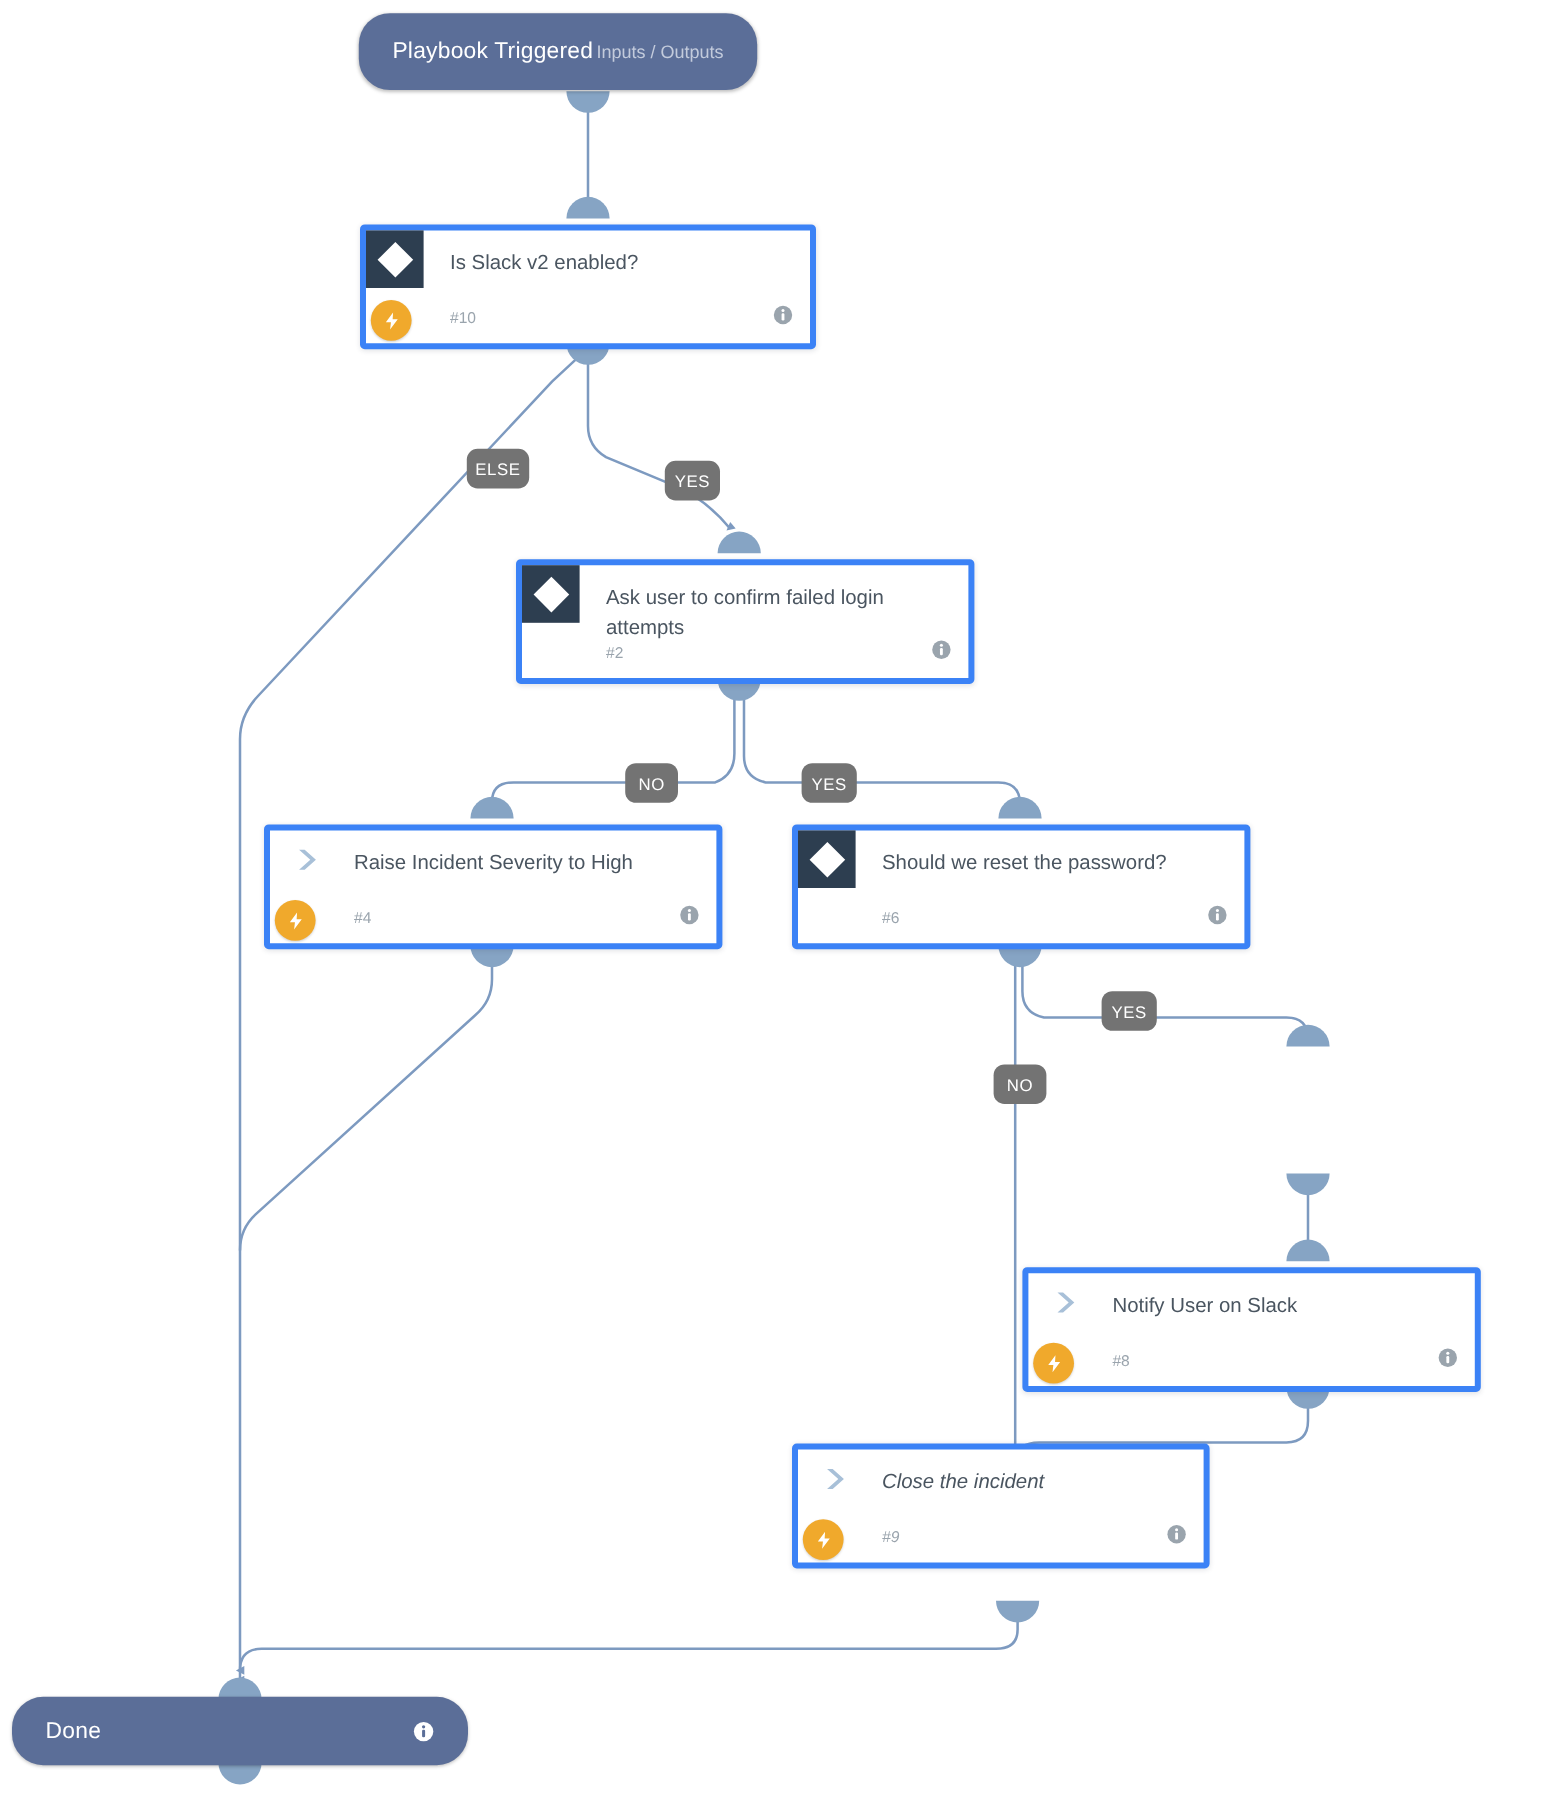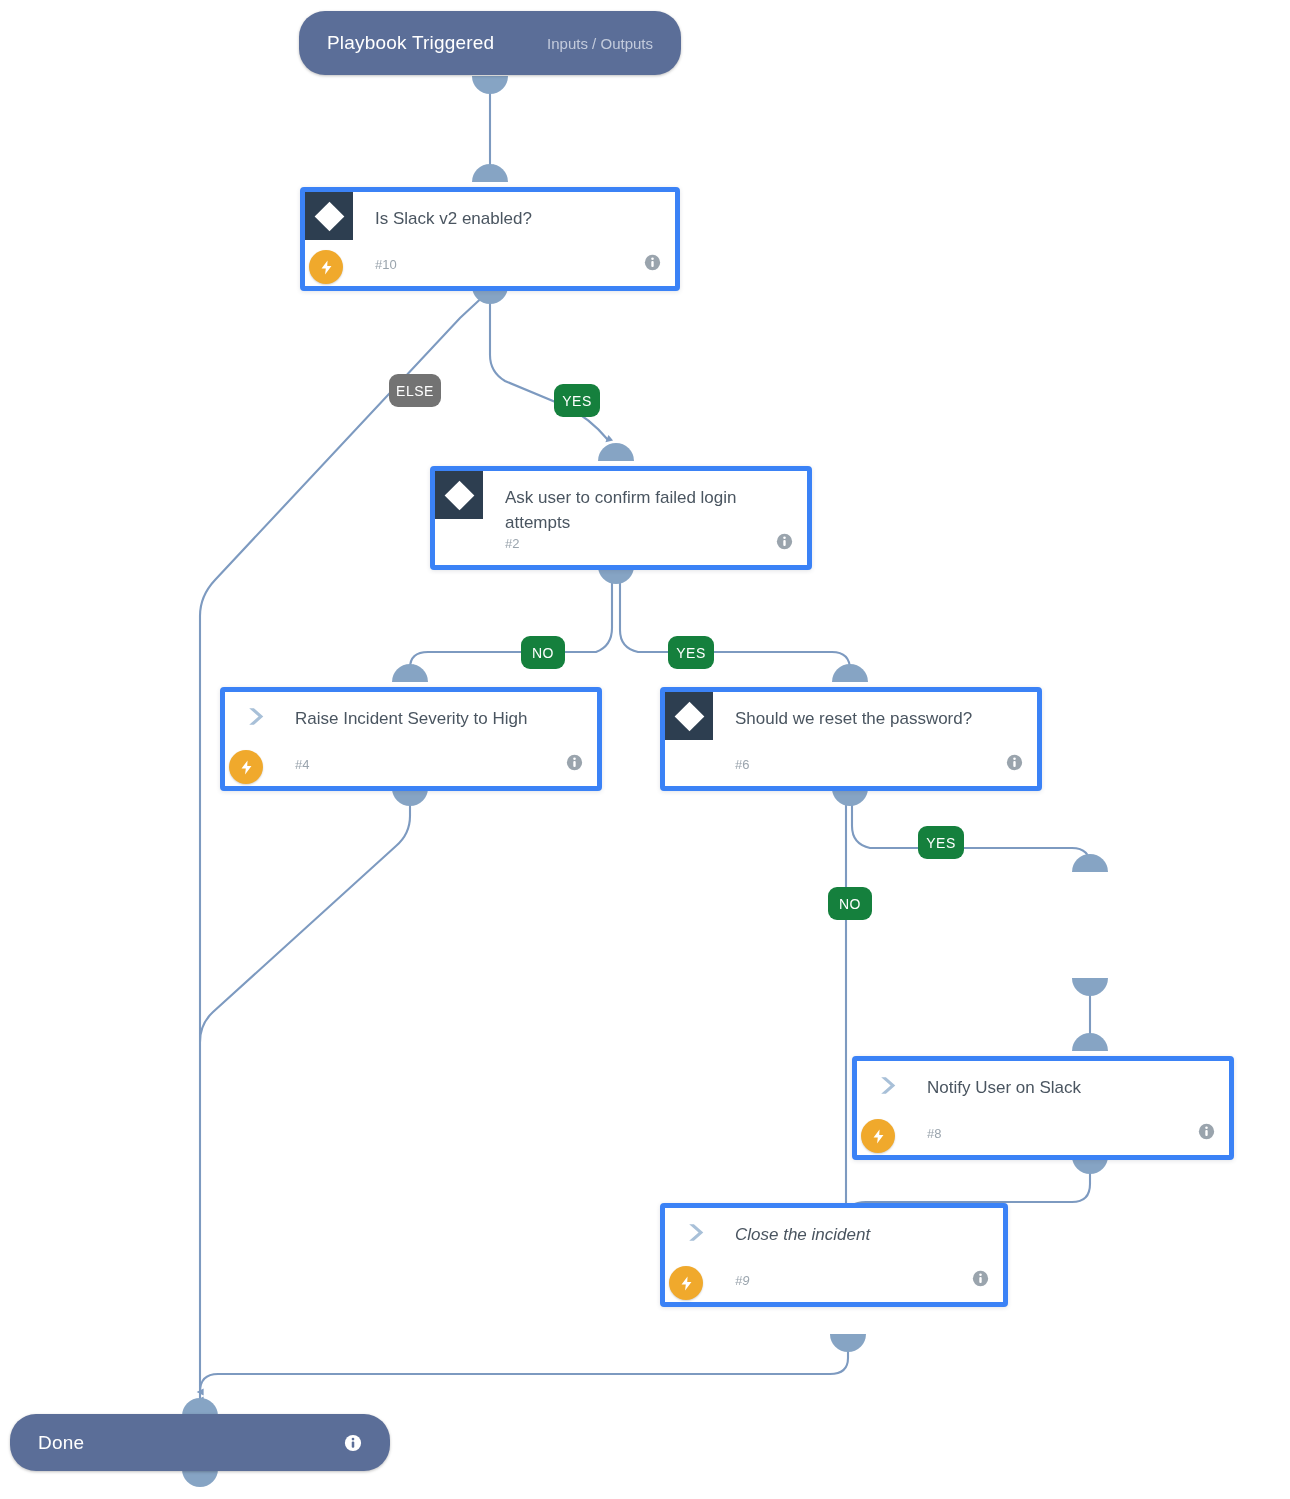--- a/index.html
+++ b/index.html
@@ -57,21 +57,21 @@
   .info{
     position:absolute;right:14px;top:0;width:17px;height:17px;
   }
 
   
   .blabel{
     position:absolute;border-radius:9px;display:flex;align-items:center;
     justify-content:center;color:#ffffff;font-size:14px;letter-spacing:.5px;
     box-sizing:border-box;
   }
-  .blabel.dark{background:#15803d;}
+  .blabel.dark{background:#737373;}
   .blabel.orange{background:#737373;}
 </style>
 </head>
 <body>
 
 <div id="canvas">
 
   <svg id="edges" viewBox="0 0 1290 1499">
     <defs>
       <marker id="arrow" markerWidth="9" markerHeight="9" refX="4.2" refY="4.2" orient="auto" markerUnits="userSpaceOnUse">
@@ -126,21 +126,21 @@
       <path d="M1072,1156 a18,18 0 0 0 36,0 z"></path>
 
       <path d="M830,1228 a18,18 0 0 1 36,0 z"></path>
       <path d="M830,1334 a18,18 0 0 0 36,0 z"></path>
 
       <path d="M182,1416 a18,18 0 0 1 36,0 z"></path>
       <path d="M182,1469 a18,18 0 0 0 36,0 z"></path>
     </g>
   </svg>
 
-  <div class="pill" style="left:299px;top:11px;width:382px;height:64px;">
+  <div class="pill" style="left:299px;top:11px;width:332px;height:64px;">
     <span class="pill-title">Playbook Triggered</span>
     <span class="pill-sub">Inputs / Outputs</span>
   </div>
 
   <div class="card" style="left:300px;top:187px;width:380px;height:104px;">
     <div class="card-head">
       <div class="card-icon-box">
         <div class="diamond"></div>
       </div>
       <div class="card-title">Is Slack v2 enabled?</div>

